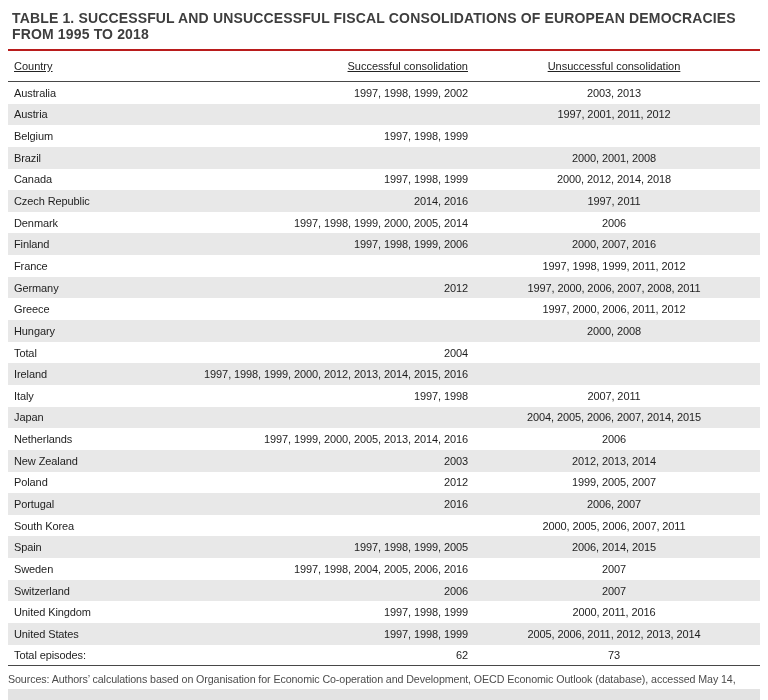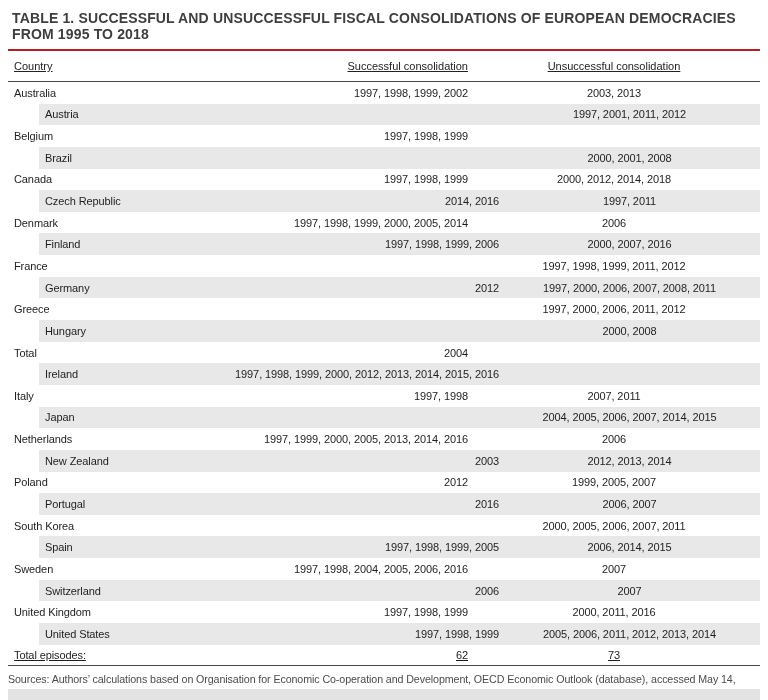--- a/index.html
+++ b/index.html
@@ -30,26 +30,26 @@
     text-decoration: underline;
   }
   .row {
     display: flex;
     height: 21.65px;
     align-items: center;
     font-size: 11px;
     color: #1e1e1e;
     letter-spacing: -0.1px;
   }
-  .row.stripe { background: #e8e8e8; margin-left: 31px; }
+  .row.stripe { background: #e8e8e8; }
   .cell { overflow: hidden; white-space: nowrap; }
   .c-country { width: 165px; padding-left: 6px; text-align: left; }
   .c-mid { width: 295px; text-align: right; }
   .c-right { flex: 1; text-align: center; }
-  .total-row { border-bottom: 1.5px solid #474747; text-decoration: underline; }
+  .total-row { border-bottom: 1.5px solid #474747; }
   .sources {
     margin-top: 6px;
     font-size: 10.7px;
     line-height: 15px;
     color: #4c4c4c;
     letter-spacing: -0.1px;
   }
   .bottom-band {
     position: absolute;
     left: 8px; right: 8px; bottom: 0;

